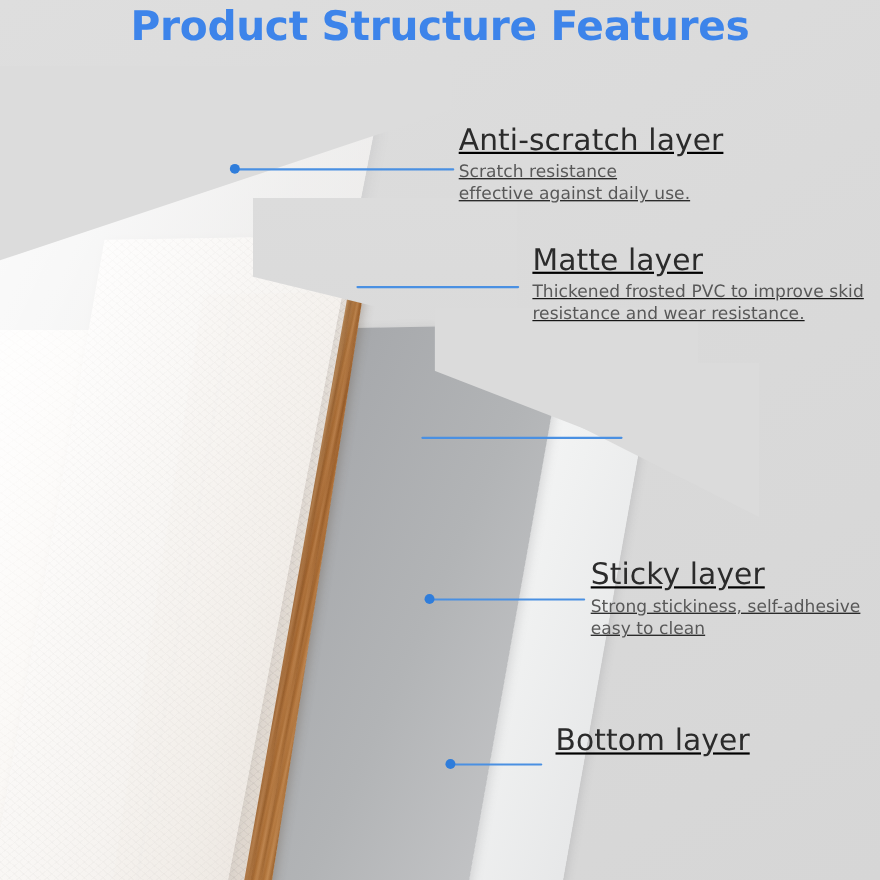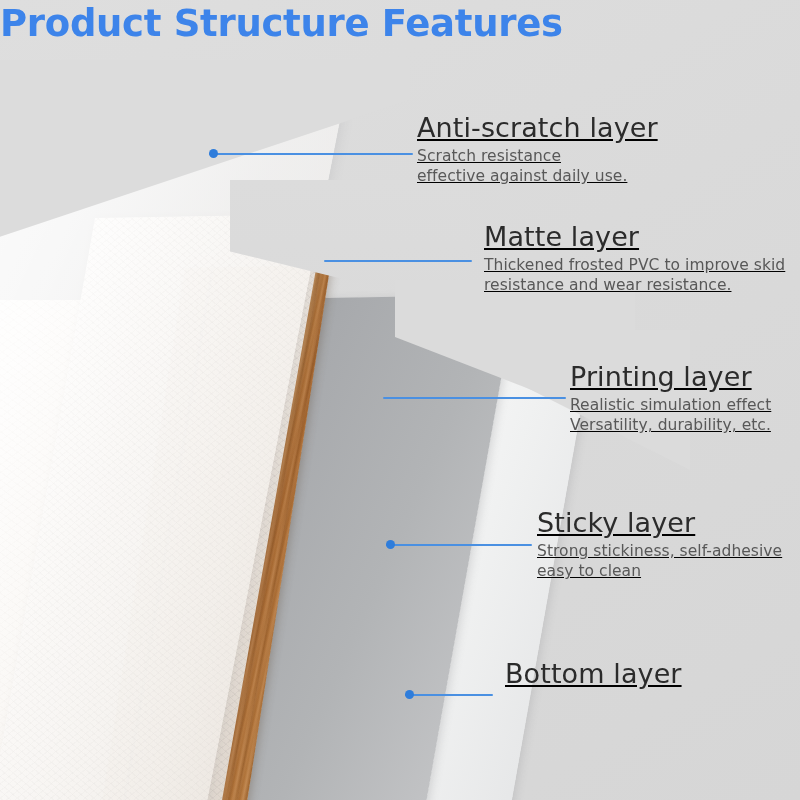--- a/index.html
+++ b/index.html
@@ -13,20 +13,21 @@
   }
   #stage{
     position:absolute;inset:0;width:800px;height:800px;
     background:linear-gradient(150deg,#dedede 0%,#dadada 45%,#d6d6d6 100%);
     overflow:hidden;
   }
 
   
   #title{
     position:absolute;top:2px;left:0;width:800px;
+    text-align:center;
     font-size:37px;
     font-weight:bold;
     letter-spacing:-0.3px;
     color:#3d84ea;
     font-family:"DejaVu Sans","Liberation Sans",sans-serif;
     z-index:60;
     white-space:nowrap;
   }
 
   
@@ -196,25 +197,20 @@
     <div class="desc">Scratch resistance
 effective against daily use.</div>
   </div>
 
   <div class="callout" style="left:484px;top:222px;">
     <div class="lbl">Matte layer</div>
     <div class="desc">Thickened frosted PVC to improve skid
 resistance and wear resistance.</div>
   </div>
 
-  <div class="callout" style="left:570px;top:362px;">
-    <div class="lbl">Printing layer</div>
-    <div class="desc">Realistic simulation effect
-Versatility, durability, etc.</div>
-  </div>
 
   <div class="callout" style="left:537px;top:508px;">
     <div class="lbl">Sticky layer</div>
     <div class="desc">Strong stickiness, self-adhesive
 easy to clean</div>
   </div>
 
   <div class="callout" style="left:505px;top:659px;">
     <div class="lbl">Bottom layer</div>
   </div>

